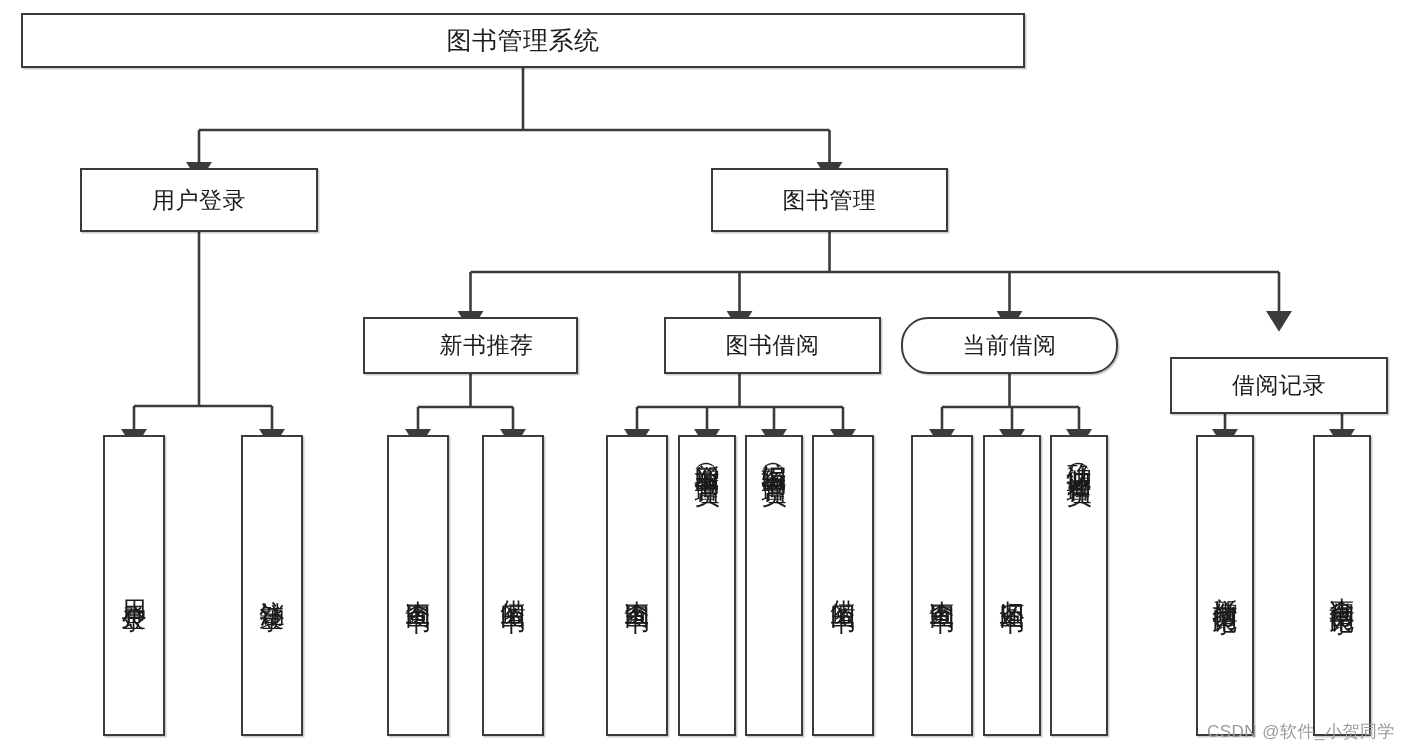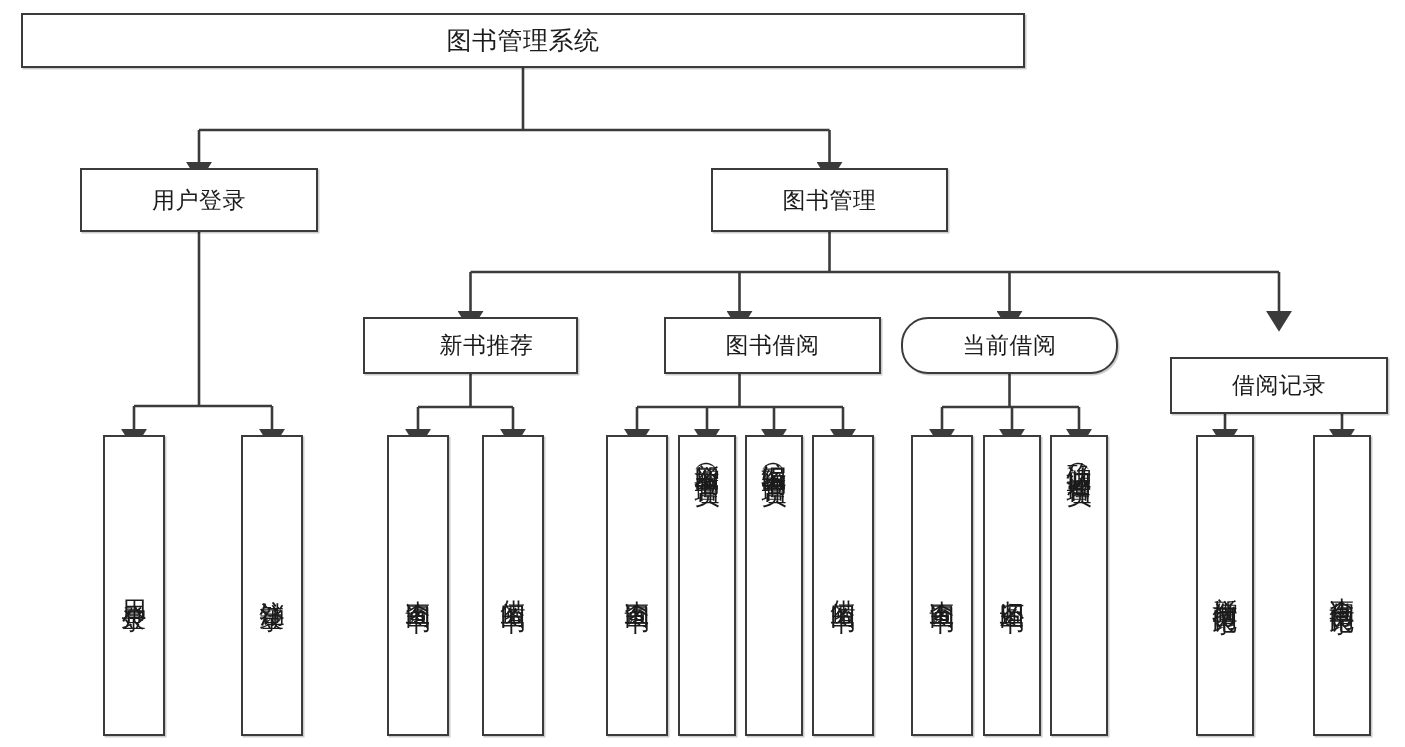--- a/index.html
+++ b/index.html
@@ -174,13 +174,14 @@
         <span class="node-label">确认归还（管理员）</span>
       </div>
       <div class="node-box leaf center-v" style="left: 1196px; top: 435px; width: 58px; height: 301px;">
         <span class="node-label">新增借阅记录</span>
       </div>
       <div class="node-box leaf center-v" style="left: 1313px; top: 435px; width: 58px; height: 301px;">
         <span class="node-label">查询借阅记录</span>
       </div>
     </div>
 
+  <div class="watermark">CSDN @软件_小贺同学</div>
 </div>
 
 </body></html>

